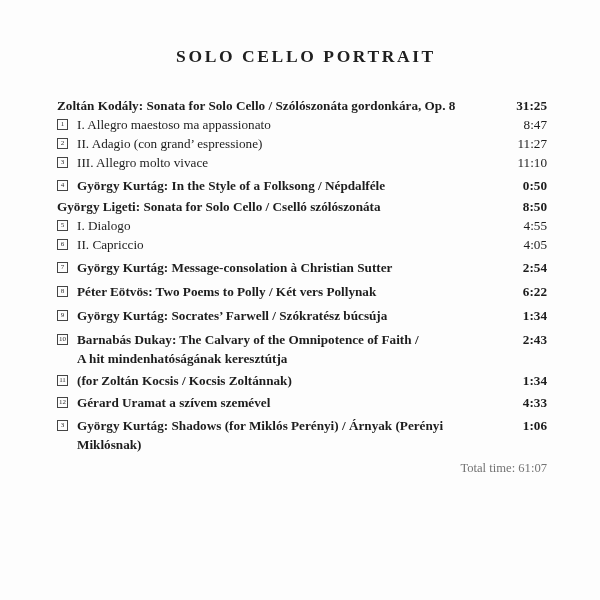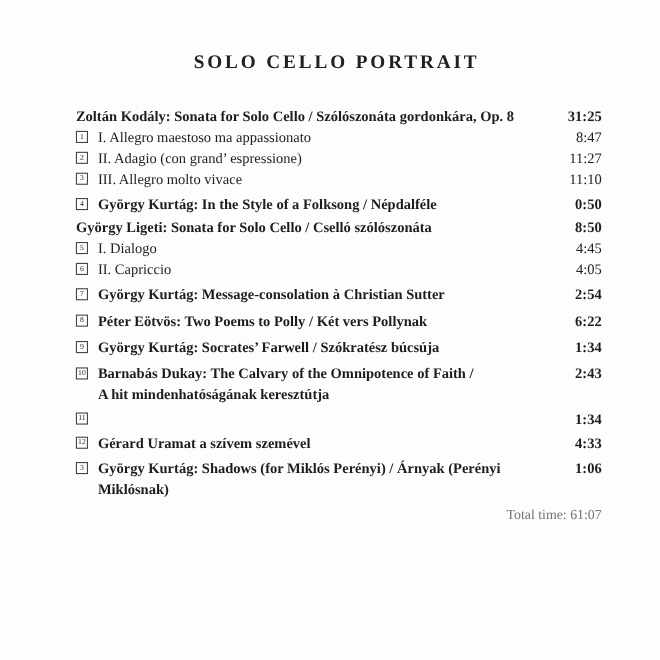--- a/index.html
+++ b/index.html
@@ -21,21 +21,21 @@
   }
 
   .tracklist {
     position:absolute; top:96px; left:57px; right:53px;
   }
 
   .row {
     display:flex; justify-content:space-between; align-items:flex-start;
     font-size:13.2px; line-height:19px;
   }
-  .row .left { display:flex; flex:1 1 auto; padding-right:12px;margin-left:12px; }
+  .row .left { display:flex; flex:1 1 auto; padding-right:12px; }
   .row .time { flex:0 0 auto; white-space:nowrap;text-align:right; }
 
   .bold, .bold .time { font-weight:bold; }
 
   .num {
     box-sizing:border-box;
     flex:0 0 auto;
     width:11px; height:11px;
     border:1px solid #454545;
     font-size:7px; line-height:9px; text-align:center;
@@ -112,21 +112,21 @@
         <div class="titles">György Ligeti: Sonata for Solo Cello / Cselló szólószonáta</div>
       </div>
       <div class="time">8:50</div>
     </div>
 
     <div class="row">
       <div class="left">
         <span class="num">5</span>
         <div class="titles">I. Dialogo</div>
       </div>
-      <div class="time">4:45</div>
+      <div class="time">4:55</div>
     </div>
 
     <div class="row">
       <div class="left">
         <span class="num">6</span>
         <div class="titles">II. Capriccio</div>
       </div>
       <div class="time">4:05</div>
     </div>
 
@@ -162,20 +162,21 @@
           <div>A hit mindenhatóságának keresztútja</div>
         </div>
       </div>
       <div class="time">2:43</div>
     </div>
 
     <div class="row bold mt3">
       <div class="left">
         <span class="num">11</span>
         <div class="titles">
+          <div>(for Zoltán Kocsis / Kocsis Zoltánnak)</div>
         </div>
       </div>
       <div class="time">1:34</div>
     </div>
 
     <div class="row bold mt3">
       <div class="left">
         <span class="num">12</span>
         <div class="titles">
           <div>Gérard Uramat a szívem szemével</div>

